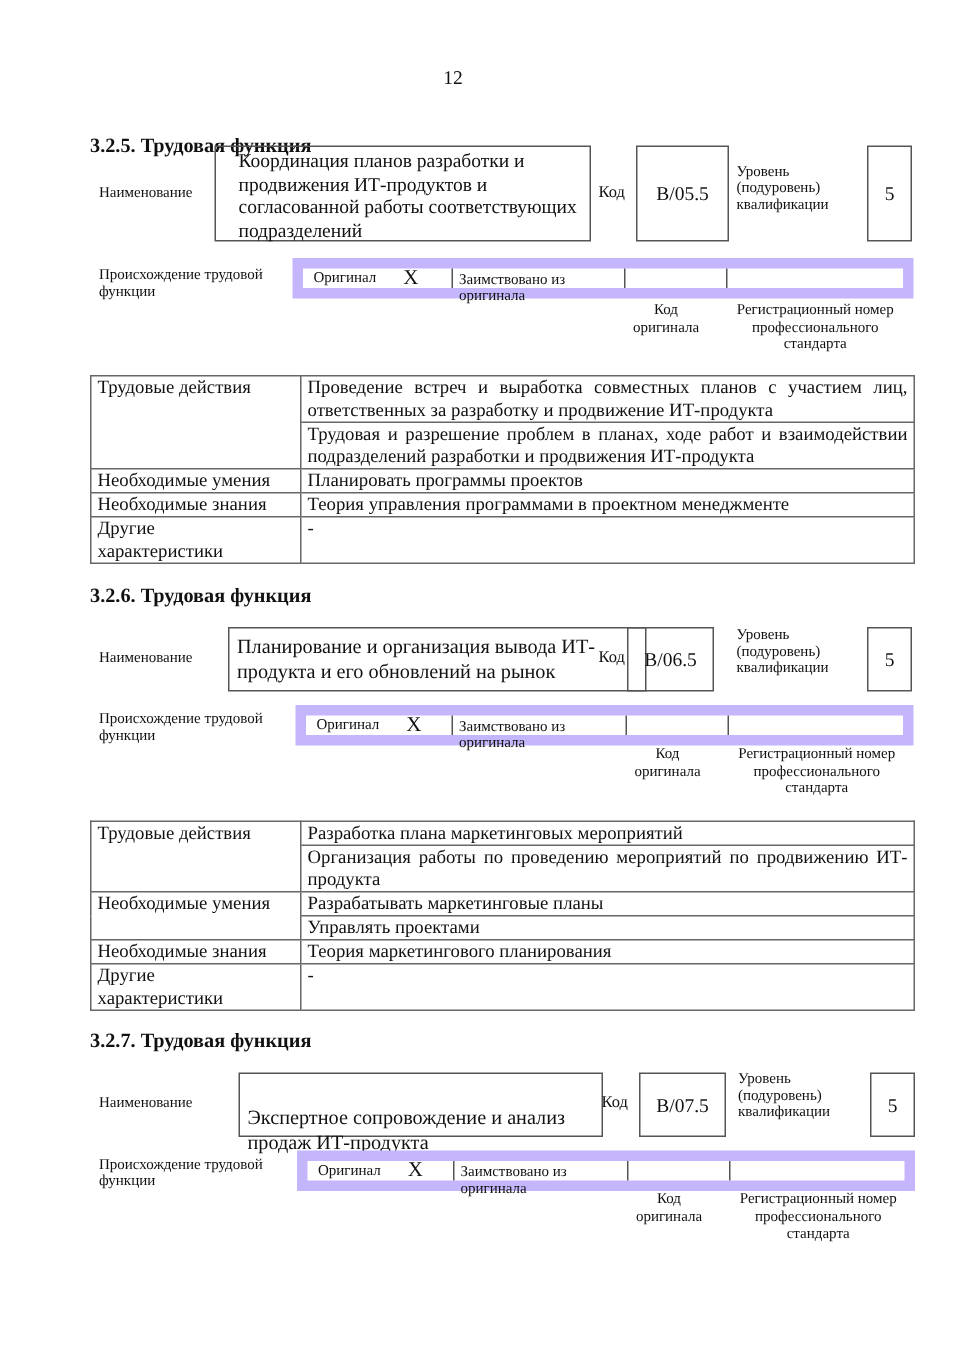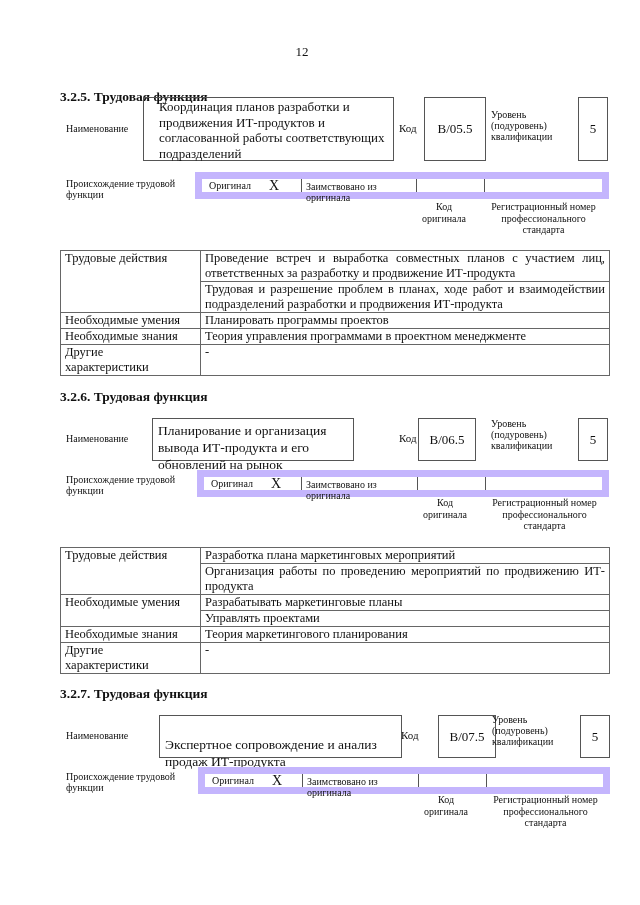--- a/index.html
+++ b/index.html
@@ -92,21 +92,21 @@
           <div>характеристики</div>
         </td>
     <td>-</td>
   </tr>
 </tbody>
   </table>
 
 <div class="abs sec-title" style="top:389px;">3.2.6. Трудовая функция</div>
 
 <div class="abs lbl-small" style="left:66px; top:433px;">Наименование</div>
-<div class="abs box name-box" style="left:152px; top:418px; width:202px; height:43px; padding-top:3px; font-size:13.5px; line-height:17px;">Планирование и организация вывода ИТ-продукта и его обновлений на рынок</div>
+<div class="abs box name-box" style="left:152px; top:418px; width:279px; height:43px; padding-top:3px; font-size:13.5px; line-height:17px;">Планирование и организация вывода ИТ-продукта и его обновлений на рынок</div>
 <div class="abs lbl-small" style="left:399px; top:433px; font-size:11px;">Код</div>
 <div class="abs box code-box" style="left:418px; top:418px; width:58px; height:43px;">B/06.5</div>
 <div class="abs lbl-small" style="left:491px; top:418px;">
   <div>Уровень</div>
     <div>(подуровень)</div>
     <div>квалификации</div>
 </div>
 <div class="abs box lvl-box" style="left:578px; top:418px; width:30px; height:43px;">5</div>
 
 <div class="abs lbl-small" style="left:66px; top:474px;">
@@ -163,21 +163,21 @@
     <td>-</td>
   </tr>
 </tbody>
   </table>
 
 <div class="abs sec-title" style="top:686px;">3.2.7. Трудовая функция</div>
 
 <div class="abs lbl-small" style="left:66px; top:730px;">Наименование</div>
 <div class="abs box name-box" style="left:159px; top:715px; width:243px; height:43px; padding-top:20px; font-size:13.5px; line-height:17px;">Экспертное сопровождение и анализ продаж ИТ-продукта</div>
 <div class="abs lbl-small" style="left:401px; top:730px; font-size:11px;">Код</div>
-<div class="abs box code-box" style="left:426px; top:715px; width:58px; height:43px;margin-left:12px;">B/07.5</div>
+<div class="abs box code-box" style="left:426px; top:715px; width:58px; height:43px;">B/07.5</div>
 <div class="abs lbl-small" style="left:492px; top:714px;">
   <div>Уровень</div>
     <div>(подуровень)</div>
     <div>квалификации</div>
 </div>
 <div class="abs box lvl-box" style="left:580px; top:715px; width:30px; height:43px;">5</div>
 
 <div class="abs lbl-small" style="left:66px; top:771px;">
   <div>Происхождение трудовой</div>
     <div>функции</div>

